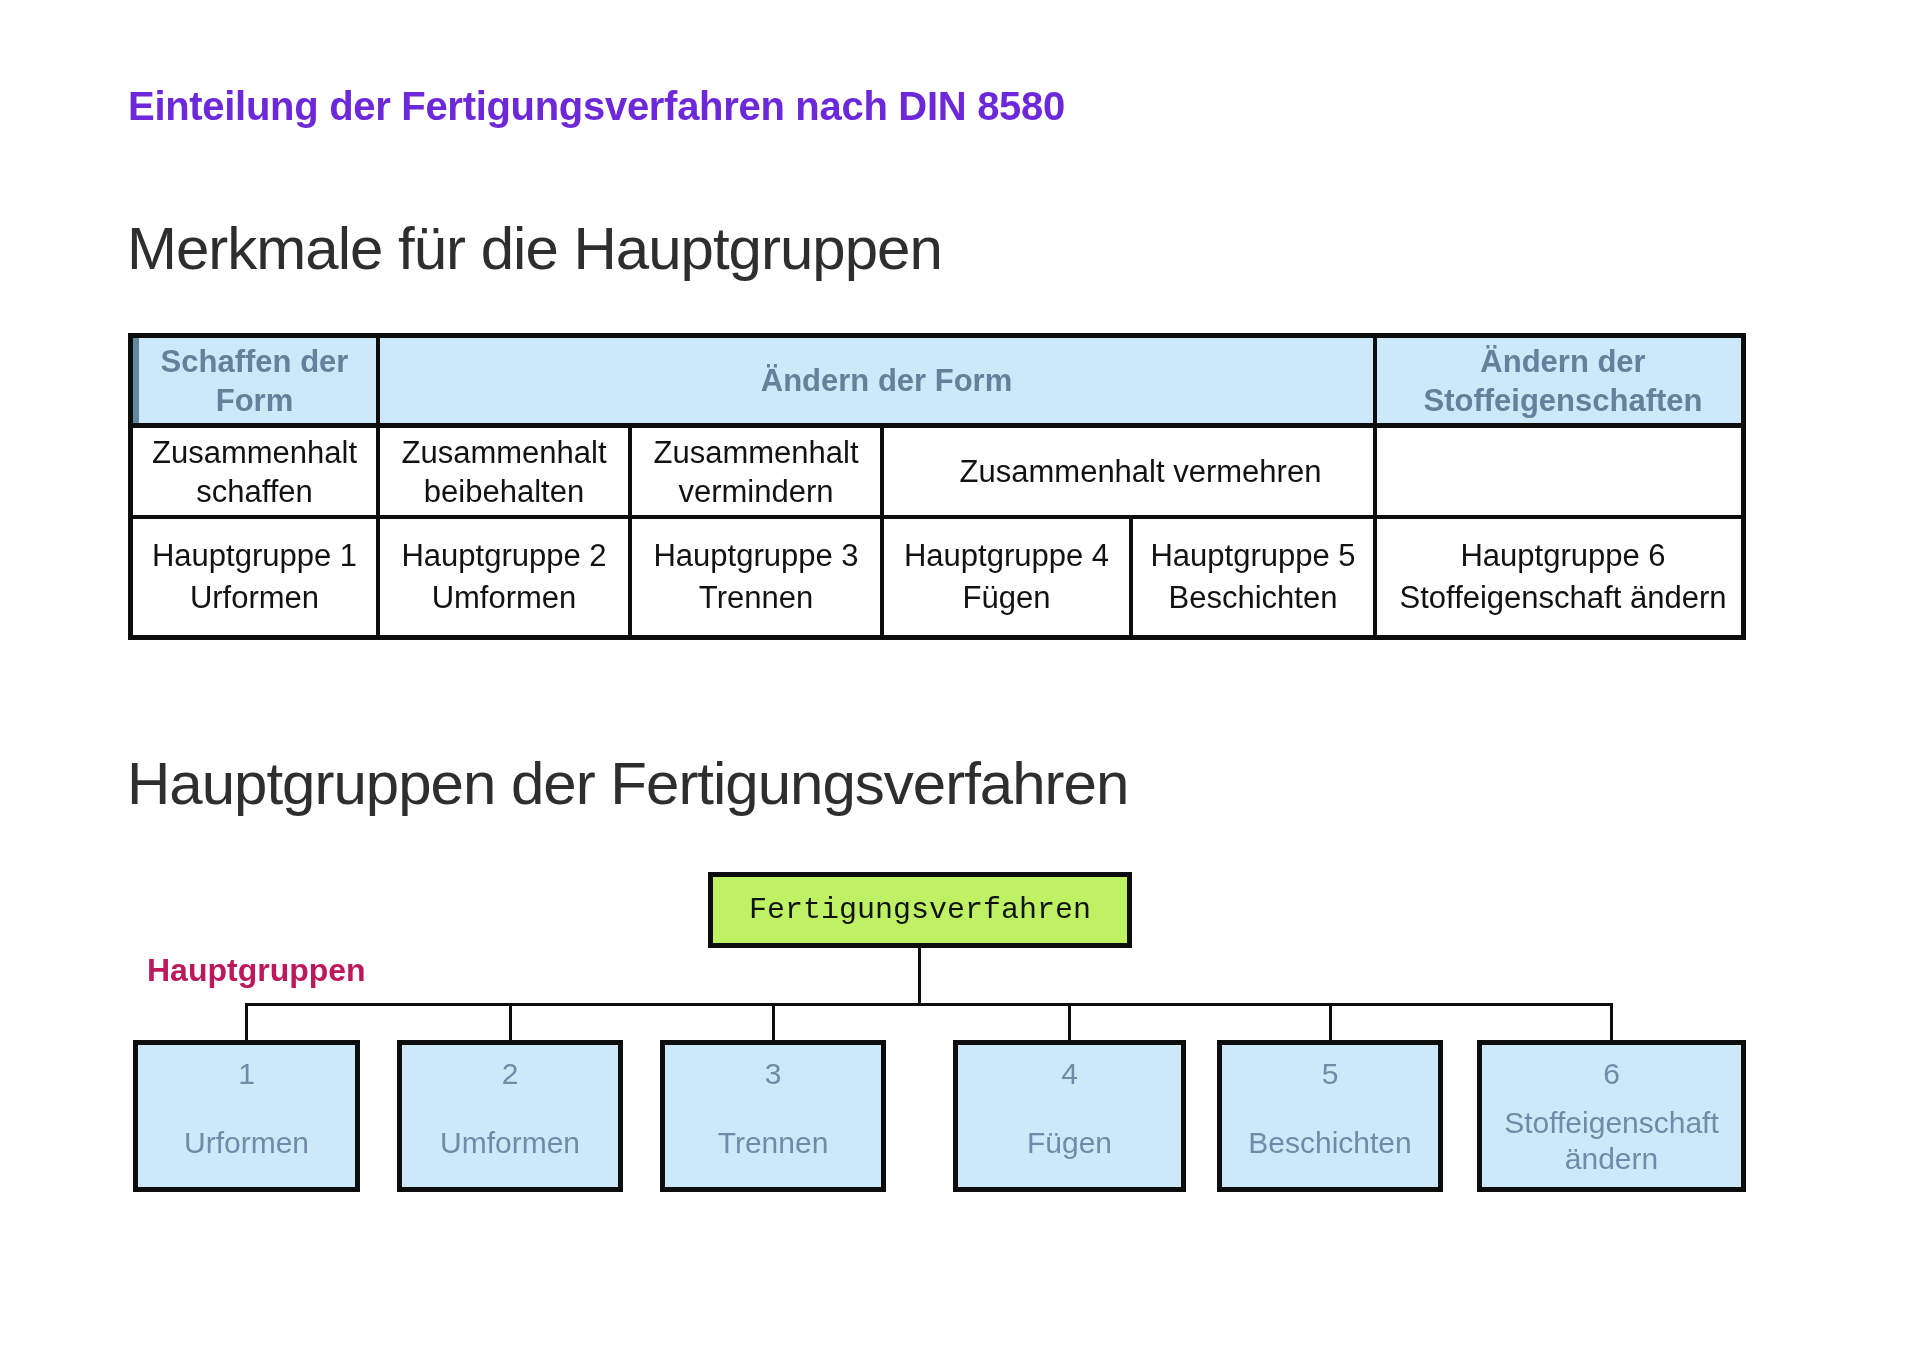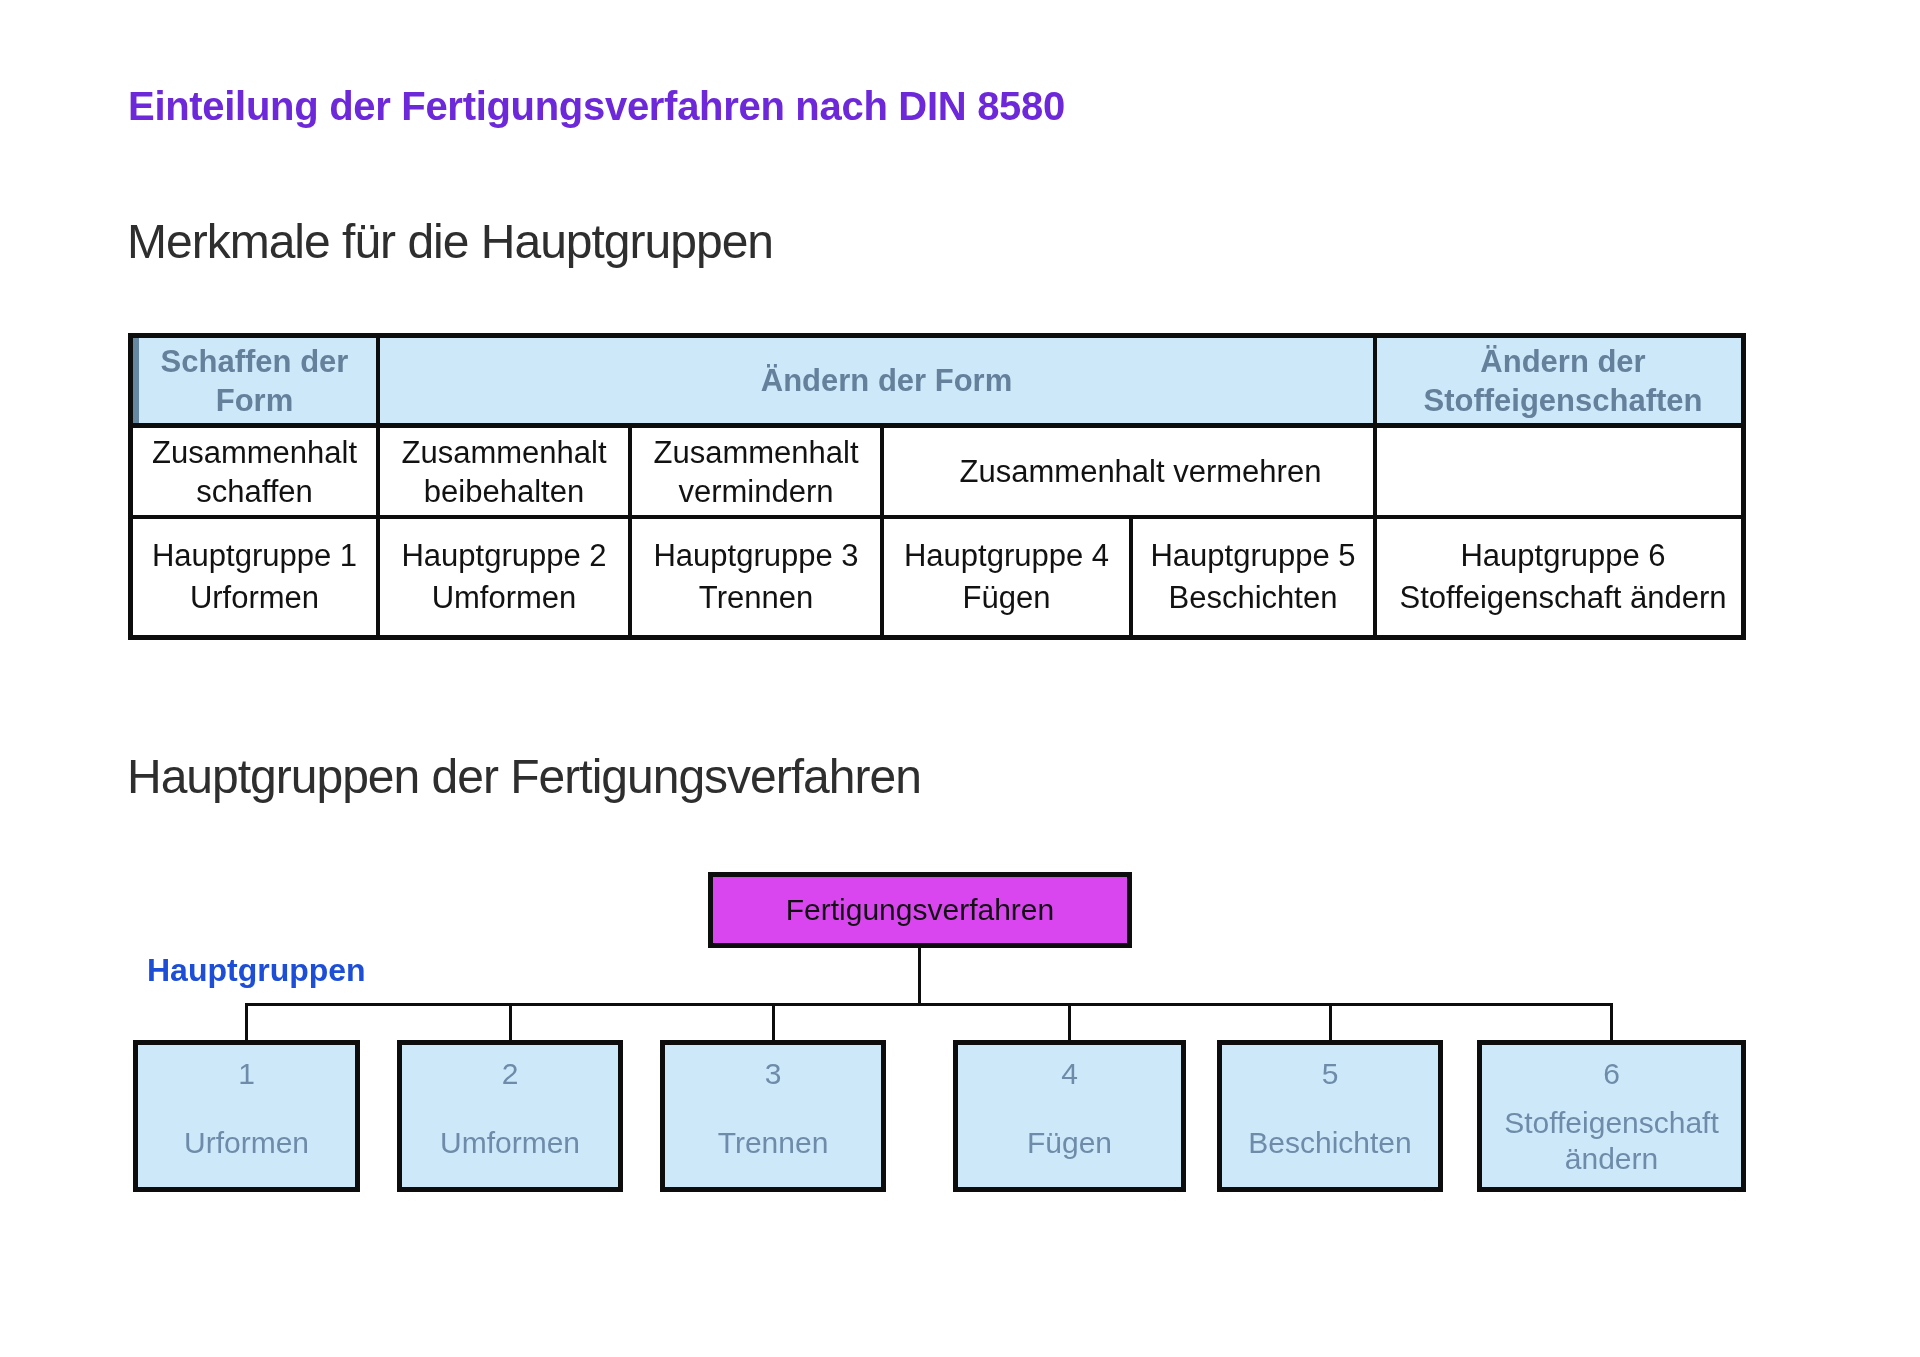--- a/index.html
+++ b/index.html
@@ -6,21 +6,21 @@
   .page{
     position:relative;width:1920px;height:1357px;background:#ffffff;overflow:hidden;
     font-family:"Liberation Sans","DejaVu Sans",sans-serif;
   }
   .doc-title{
     position:absolute;left:128px;top:84px;width:1400px;
     font-size:40px;font-weight:700;color:#6d28d9;letter-spacing:-0.3px;
   }
   .section-heading{
     position:absolute;left:127px;width:1500px;
-    font-size:48px;font-weight:400;color:#2e2e2e;letter-spacing:-1px;
+    font-size:60px;font-weight:400;color:#2e2e2e;letter-spacing:-1px;
   }
   #section1{top:214px;}
   #section2{top:749px;}
 
   
   .gtable{
     position:absolute;left:128px;top:333px;width:1618px;height:307px;
     box-sizing:border-box;border:5px solid #0d0d0d;
     display:grid;
     grid-template-columns:247px 252px 252px 249px 244px 364px;
@@ -41,27 +41,27 @@
   }
   .accent-band{position:absolute;left:0;top:0;width:6px;height:100%;background:#6588a0;}
   .span4{grid-column:2 / span 4;padding-left:20px;}
   .span2{grid-column:4 / span 2;padding-left:24px;}
   .grp-cell{gap:6px;}
   .grp-cell div{line-height:36px;}
 
   
   .root-box{
     position:absolute;left:708px;top:872px;width:424px;height:76px;
-    box-sizing:border-box;border:5px solid #0d0d0d;background:#d946ef;
+    box-sizing:border-box;border:5px solid #0d0d0d;background:#bef264;
     display:flex;align-items:center;justify-content:center;
-    font-size:30px;color:#121212;
+    font-size:30px;color:#121212;font-family:Liberation Mono, monospace;
   }
   .side-label{
     position:absolute;left:147px;top:952px;
-    font-size:32px;font-weight:700;color:#1d4ed8;
+    font-size:32px;font-weight:700;color:#be185d;
   }
   .vline,.hline{position:absolute;background:#0d0d0d;}
   .node{
     position:absolute;top:1040px;height:152px;
     box-sizing:border-box;border:5px solid #0d0d0d;background:#cde8f9;
     display:flex;flex-direction:column;align-items:center;
     color:#6e8ca9;font-size:30px;text-align:center;
   }
   .node-number{margin-top:12px;line-height:34px;}
   .node-label{margin-top:auto;margin-bottom:26px;line-height:36px;width:100%;}

